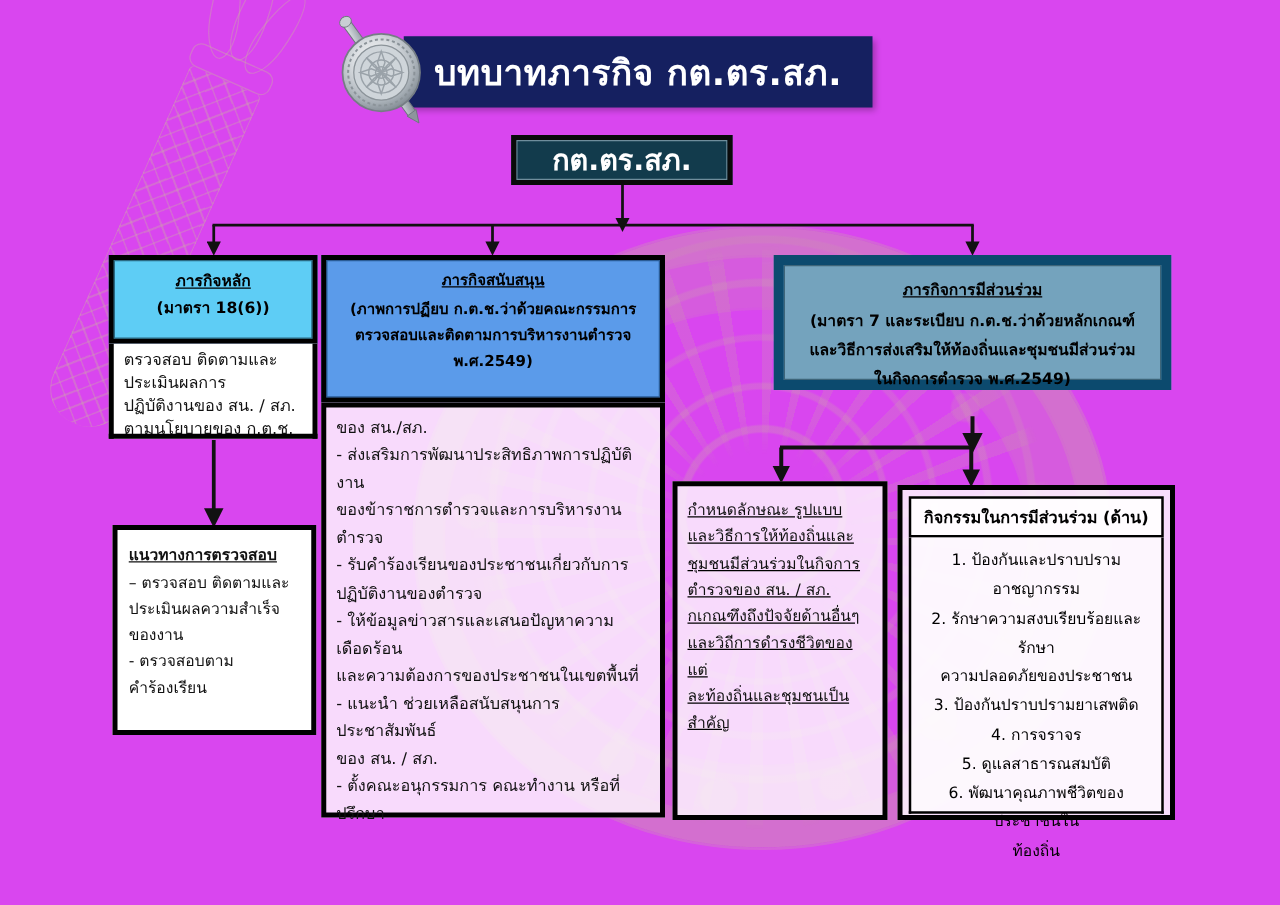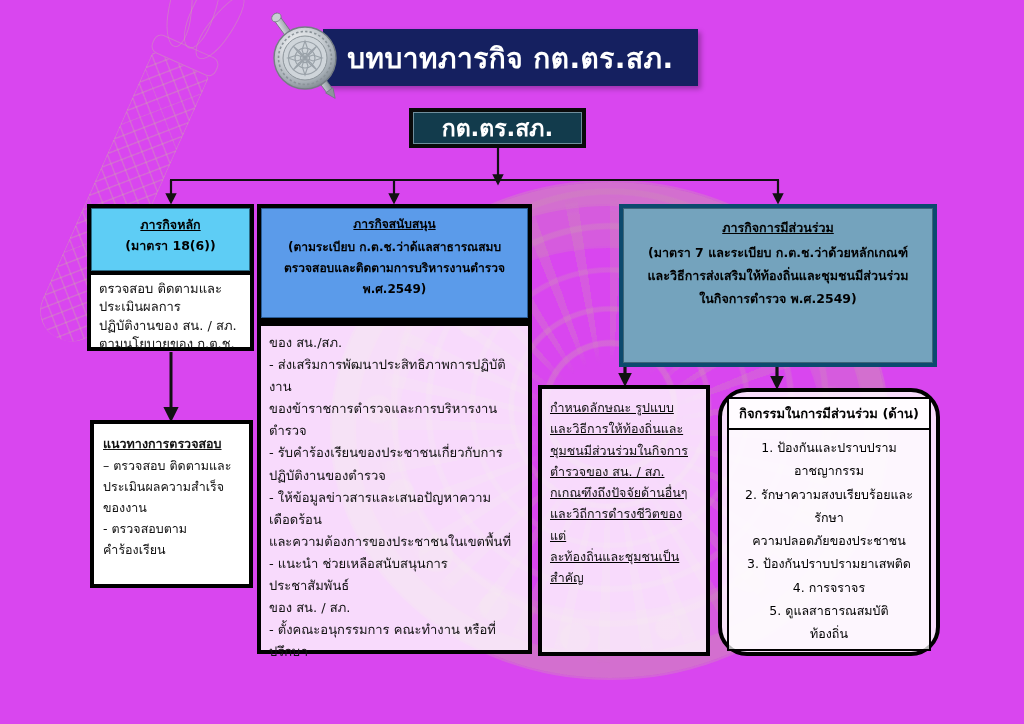--- a/index.html
+++ b/index.html
@@ -224,39 +224,38 @@
   #box-support .hdr { font-size: 12px; line-height: 1.75; padding: 6px 7px; }
 
   #box-support-body {
     left: 257px; top: 322px; width: 275px; height: 332px;
     background: rgba(255,255,255,0.80);
   }
   #box-support-body .body-txt { font-size: 13px; line-height: 1.70; padding: 6px 8px; }
 
   
   #box-participate {
-    left: 619px; top: 204px; width: 318px; height: 163px;
+    left: 619px; top: 204px; width: 318px; height: 108px;
     background: #74a3bd;
-    border: 4px solid #0c4a6e;
+    border: 8px solid #0c4a6e;
     box-shadow: 0 0 0 1px #3d6579 inset;
   }
   #box-participate .hdr { font-size: 12.5px; line-height: 1.85; padding: 8px 7px; }
 
   #box-charform {
     left: 538px; top: 385px; width: 172px; height: 271px;
     background: rgba(255,255,255,0.80);
     text-decoration: underline;
   }
   #box-charform .body-txt { font-size: 12.5px; line-height: 1.70; padding: 8px 8px; }
 
   #box-activity {
     left: 718px; top: 388px; width: 222px; height: 268px;
     background: rgba(255,255,255,0.82);
     padding: 5px;
-    border-radius: 29px;
   }
   #box-activity .act-head {
     border: 2px solid #000;
     text-align: center;
     font-family: "DejaVu Sans", "Liberation Sans", sans-serif;
     font-weight: bold;
     font-size: 13px;
     padding: 4px 2px;
     background: rgba(255,255,255,0.9);
   }
@@ -385,21 +384,21 @@
     <div class="body-txt">
       <span class="g-title">แนวทางการตรวจสอบ</span>
       <span><div>– ตรวจสอบ ติดตามและ</div><div>ประเมินผลความสำเร็จ</div><div>ของงาน</div><div>- ตรวจสอบตาม</div><div>คำร้องเรียน</div></span>
     </div>
   </div>
 
   <div class="node" id="box-support">
     <div class="hdr">
       <span class="hdr-title">ภารกิจสนับสนุน</span>
       <span class="hdr-sub">
-          <div>(ตามระเบียบ ก.ต.ช.ว่าด้แลสาธารณสมบ</div>
+          <div>(ภาพการปฏียบ ก.ต.ช.ว่าด้วยคณะกรรมการ</div>
           <div>ตรวจสอบและติดตามการบริหารงานตำรวจ</div>
           <div>พ.ศ.2549)</div>
         </span>
     </div>
   </div>
 
   <div class="node" id="box-support-body">
     <div class="body-txt">
         <div>ของ สน./สภ.</div>
         <div>- ส่งเสริมการพัฒนาประสิทธิภาพการปฏิบัติงาน</div>
@@ -440,17 +439,18 @@
 
   <div class="node" id="box-activity">
     <div class="act-head">กิจกรรมในการมีส่วนร่วม (ด้าน)</div>
     <div class="act-list">
         <div>1. ป้องกันและปราบปรามอาชญากรรม</div>
         <div>2. รักษาความสงบเรียบร้อยและรักษา</div>
         <div>ความปลอดภัยของประชาชน</div>
         <div>3. ป้องกันปราบปรามยาเสพติด</div>
         <div>4. การจราจร</div>
         <div>5. ดูแลสาธารณสมบัติ</div>
+        <div>6. พัฒนาคุณภาพชีวิตของประชาชนใน</div>
         <div>ท้องถิ่น</div>
       </div>
   </div>
 
 </div>
 
 </body></html>

